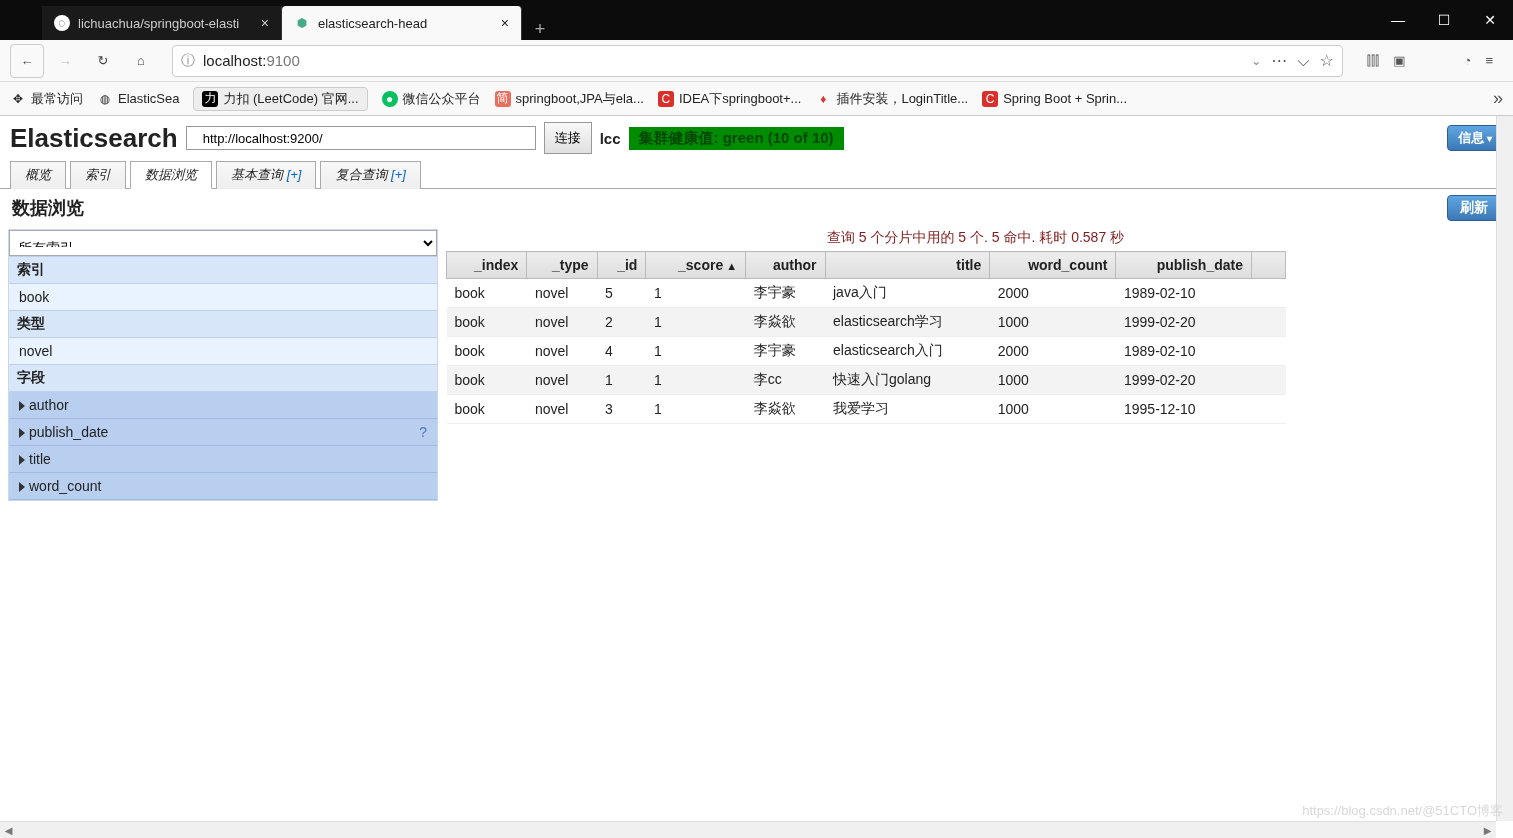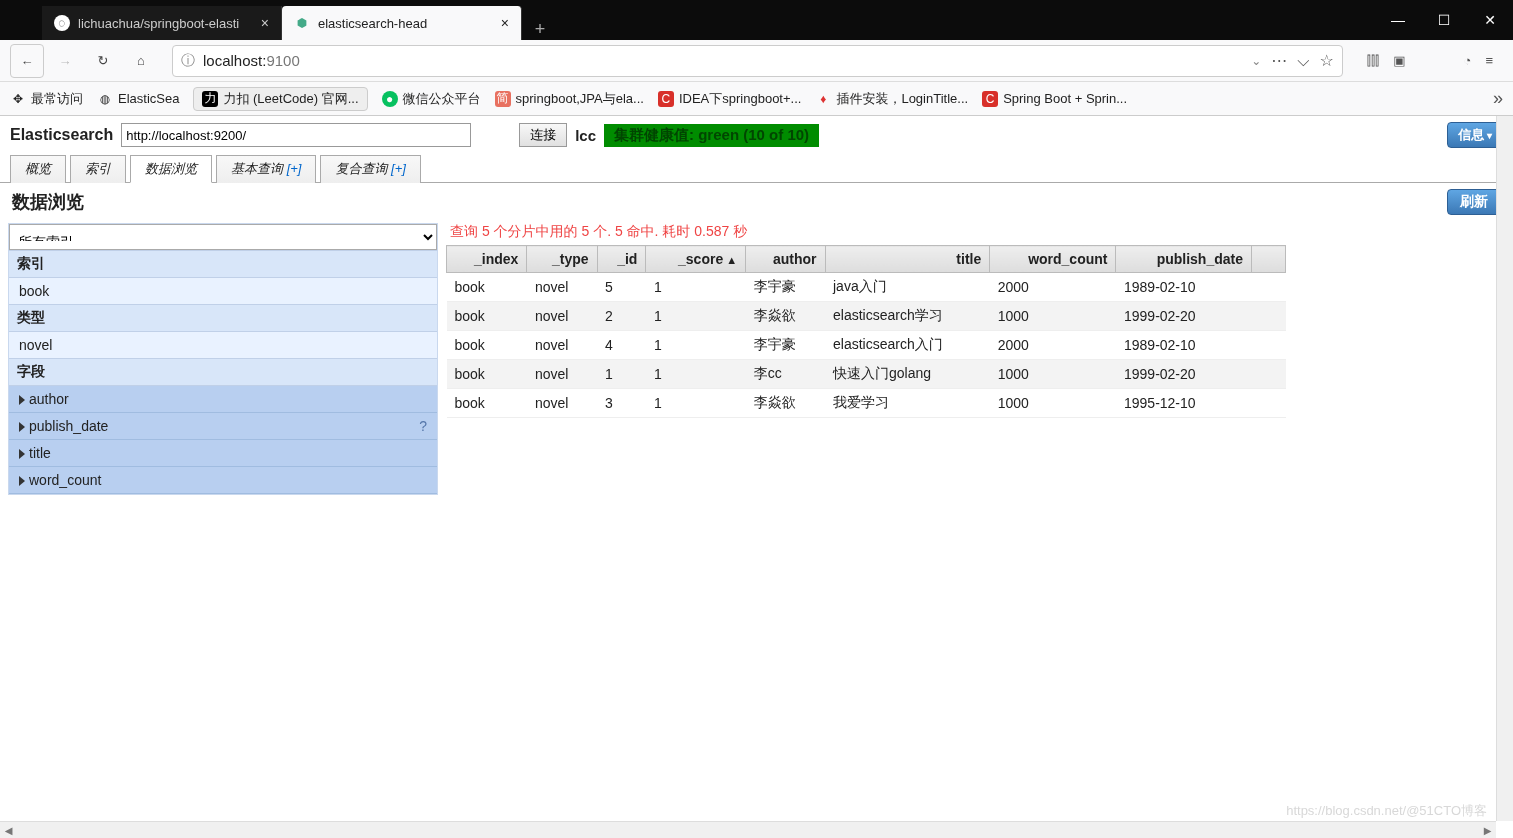--- a/index.html
+++ b/index.html
@@ -31,23 +31,23 @@
 
     
     .bookmarks { height: 34px; background: #f9f9fa; display: flex; align-items: center; padding: 0 10px; gap: 14px; border-bottom: 1px solid #ccc; font-size: 13px; }
     .bookmark { display: flex; align-items: center; gap: 5px; cursor: pointer; white-space: nowrap; }
     .bm-icon { width: 16px; height: 16px; display: inline-flex; align-items: center; justify-content: center; font-size: 12px; border-radius: 3px; }
     .bm-more { margin-left: auto; font-size: 18px; color: #555; cursor: pointer; }
 
     
     .es-content { flex: 1; background: #fff; position: relative; overflow-y: auto; }
     .es-header { display: flex; align-items: center; padding: 6px 10px; gap: 8px; }
-    .es-logo { font-size: 16px; font-weight: bold; color: #222; text-align: center; }
-    .es-conn-input { width: 350px; height: 24px; border: 1px solid #999; padding: 2px 4px; font-size: 13px; }
-    .es-conn-btn { height: 24px; padding: 0 10px; background: linear-gradient(#f8f8f8,#e0e0e0); border: 1px solid #999; cursor: pointer; font-size: 13px; margin-left: 40px; }
+    .es-logo { font-size: 26px; font-weight: bold; color: #222; text-align: center; }
+    .es-conn-input { width: 350px; height: 24px; border: 1px solid #999; padding: 2px 16px; font-size: 13px; }
+    .es-conn-btn { height: 32px; padding: 0 10px; background: linear-gradient(#f8f8f8,#e0e0e0); border: 1px solid #999; cursor: pointer; font-size: 13px; }
     .es-cluster { font-weight: bold; font-size: 15px; }
     .es-health { background: #008C00; color: #004600; font-weight: bold; padding: 2px 10px; font-size: 15px; }
     .es-info-btn { margin-left: auto; background: linear-gradient(#5fa6e3,#3b78b5); color: #fff; border: 1px solid #2d5f94; padding: 3px 10px; border-radius: 4px; font-size: 13px; font-weight: bold; cursor: pointer; }
     .es-info-btn::after { content: " ▾"; font-size: 10px; }
     .es-refresh-btn { background: linear-gradient(#5fa6e3,#3b78b5); color: #fff; border: 1px solid #2d5f94; padding: 3px 12px; border-radius: 4px; font-size: 14px; font-weight: bold; cursor: pointer; }
 
     
     .es-tabs { display: flex; border-bottom: 1px solid #aaa; padding-left: 10px; gap: 0; font-style: italic; }
     .es-tab { padding: 4px 14px; border: 1px solid #aaa; border-bottom: none; background: linear-gradient(#f8f8f8,#eee); font-size: 13px; cursor: pointer; margin-right: 4px; position: relative; top: 1px; }
     .es-tab.active { background: #fff; border-bottom: 1px solid #fff; }
@@ -63,34 +63,34 @@
     .es-sidebar select { width: 100%; height: 26px; border: 1px solid #aaa; background: #fff; font-size: 14px; padding: 8px 4px; }
     .side-header { padding: 4px 8px; font-weight: bold; background: #d8e6f9; border-top: 1px solid #c0d0e8; border-bottom: 1px solid #c0d0e8; font-size: 14px; }
     .side-item { padding: 5px 10px; font-size: 14px; cursor: pointer; }
     .side-item.blue { background: #b8cff0; border-bottom: 1px solid #a0bce0; }
     .side-item.pale { background: #e9f2ff; }
     .side-item .arrow { display: inline-block; width: 0; height: 0; border-top: 5px solid transparent; border-bottom: 5px solid transparent; border-left: 6px solid #333; margin-right: 4px; vertical-align: middle; }
     .side-item .q { float: right; color: #5577aa; }
 
     
     .es-results { flex: 1; }
-    .query-info { font-size: 14px; color: #ef4444; padding: 0 4px 4px; }
+    .query-info { font-size: 14px; color: #7f1d1d; padding: 0 4px 4px; text-align: center; }
     table.data { border-collapse: collapse; width: 840px; font-size: 14px; }
     table.data th { background: linear-gradient(#eee,#ddd); border: 1px solid #bbb; padding: 5px 8px; text-align: right; font-weight: bold; white-space: nowrap; }
     table.data th.sorted::after { content: " ▲"; font-size: 11px; }
     table.data td { padding: 5px 8px; border-bottom: 1px solid #eee; }
     table.data tr:nth-child(even) td { background: #f3f3f3; }
     table.data th.last, table.data td.last { width: 34px; }
 
     
     .v-scrollbar { position: absolute; right: 0; top: 0; bottom: 17px; width: 17px; background: #f0f0f0; border-left: 1px solid #ddd; }
     .h-scrollbar { position: absolute; left: 0; right: 17px; bottom: 0; height: 17px; background: #f0f0f0; border-top: 1px solid #ddd; display: flex; }
     .h-scrollbar .arrow-left, .h-scrollbar .arrow-right { width: 17px; display: flex; align-items: center; justify-content: center; font-size: 10px; color: #777; cursor: pointer; }
 
-    .watermark { position: absolute; right: 26px; bottom: 18px; font-size: 13px; color: #d8d8d8; pointer-events: none; }
+    .watermark { position: absolute; right: 10px; bottom: 18px; font-size: 13px; color: #d8d8d8; pointer-events: none; }
   </style>
 </head>
 <body>
 
 <div class="window">
 
   <div class="title-bar">
     <div class="tabs">
       <div class="tab inactive">
         <span class="tab-icon" style="background:#fff;border-radius:50%;color:#000;">◌</span>

